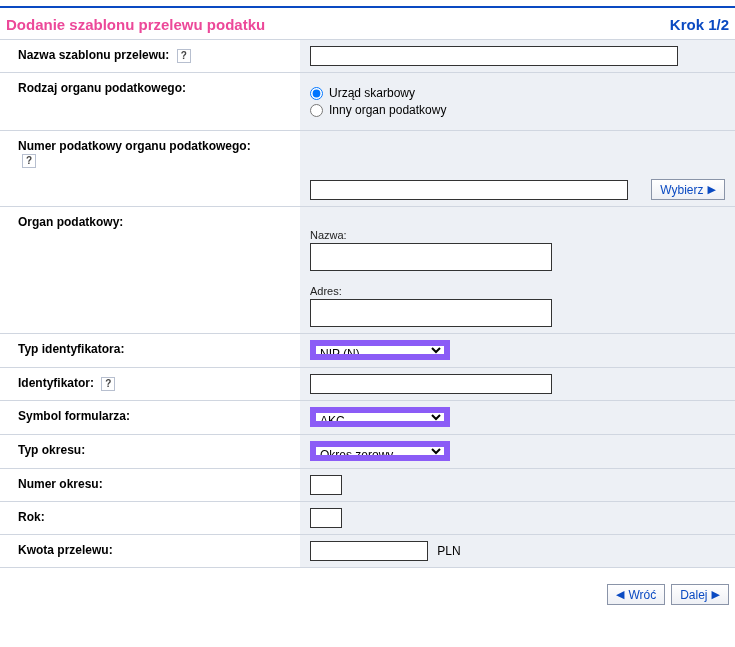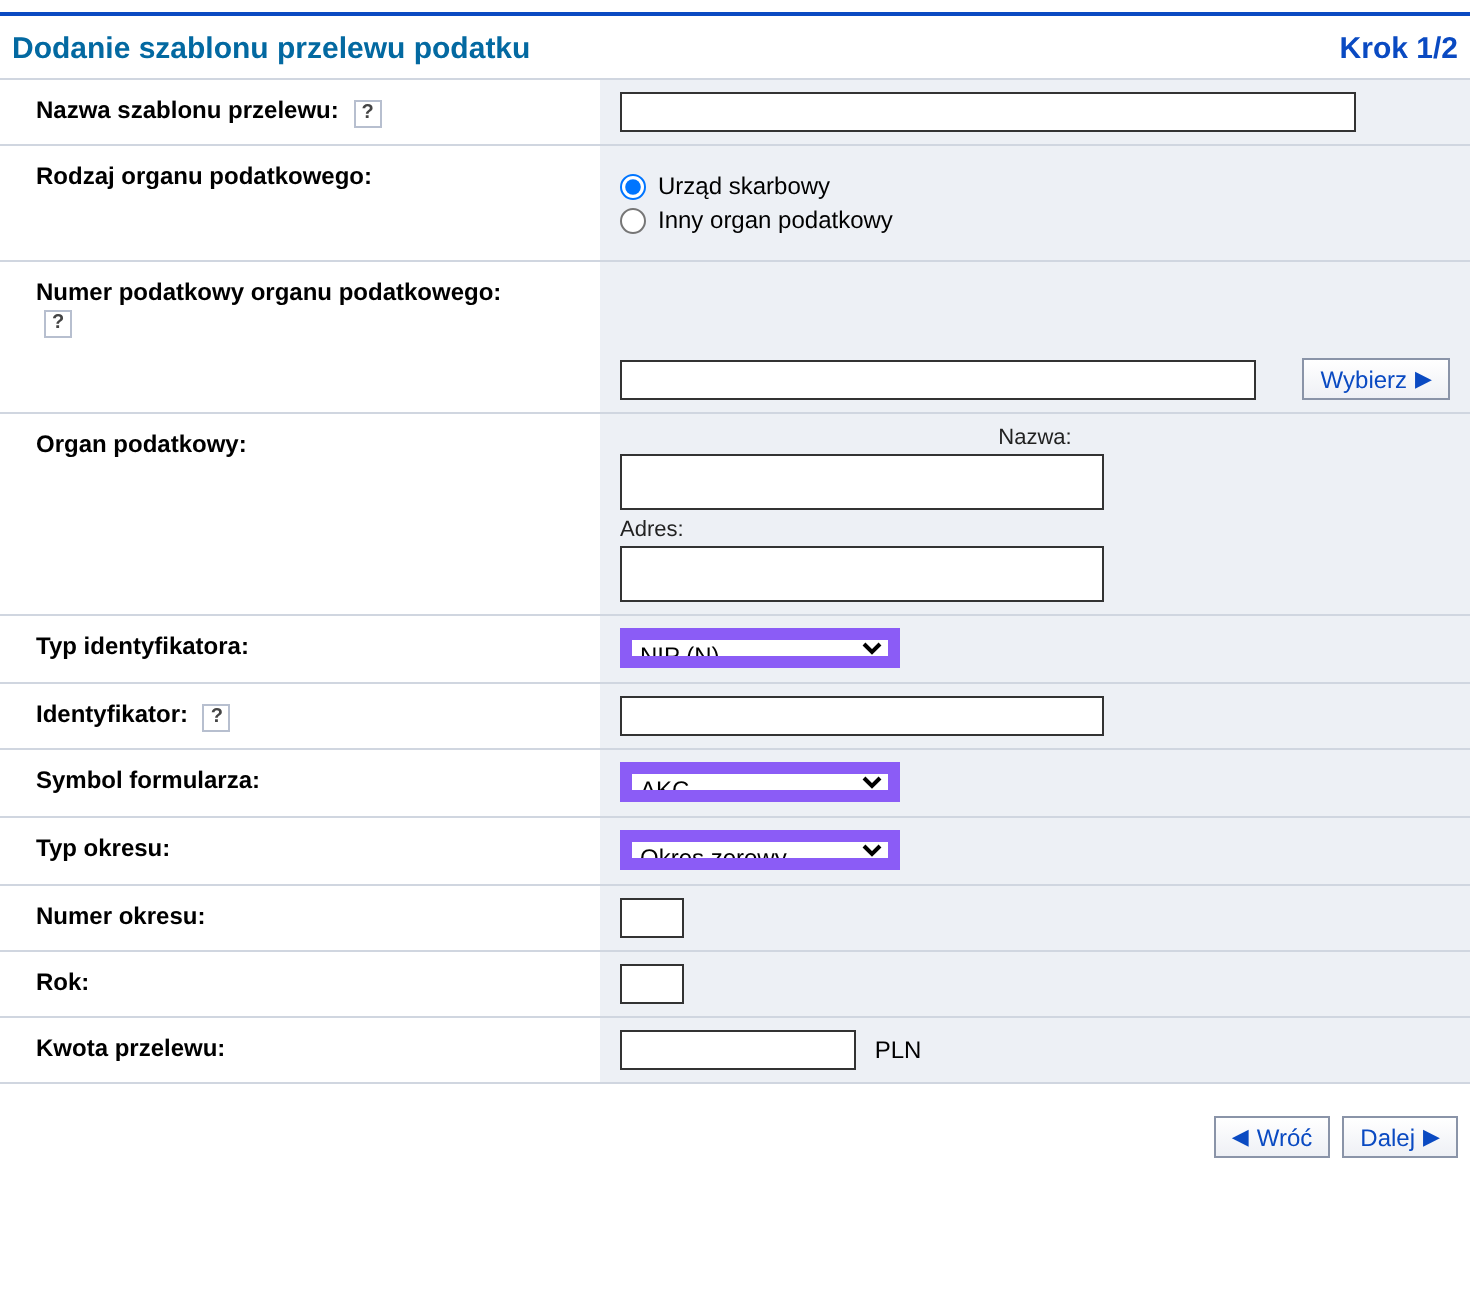--- a/index.html
+++ b/index.html
@@ -10,21 +10,21 @@
     background: #fff;
     width: 735px;
   }
   .hr-top { border-top: 2px solid #0a4ac2; margin: 6px 0 8px 0; }
   .header {
     display: flex;
     justify-content: space-between;
     padding: 0 6px 6px 6px;
   }
   .header-title {
-    color: #0369a1;
+    color: #ec4899;
     font-weight: bold;
     font-size: 15px;
   }
   .header-step {
     color: #0a4ac2;
     font-weight: bold;
     font-size: 15px;
   }
   .form-table {
     width: 100%;
@@ -83,23 +83,23 @@
     font-size: 12px;
     padding: 2px 4px;
     vertical-align: top;
     overflow-y: scroll;
   }
   .sublabel {
     display: block;
     font-size: 11px;
     color: #222;
     margin-bottom: 2px;
-    margin-top: 4px;
-  }
-  .sublabel:first-child { margin-top: 0; text-align: center; }
+    margin-top: 14px;
+  }
+  .sublabel:first-child { margin-top: 16px; }
   .radio-row {
     display: flex;
     align-items: center;
     gap: 6px;
     margin: 3px 0;
   }
   .radio-row label { font-weight: normal; }
   select.sel {
     border: 6px solid #8b5cf6;
     height: 20px;

